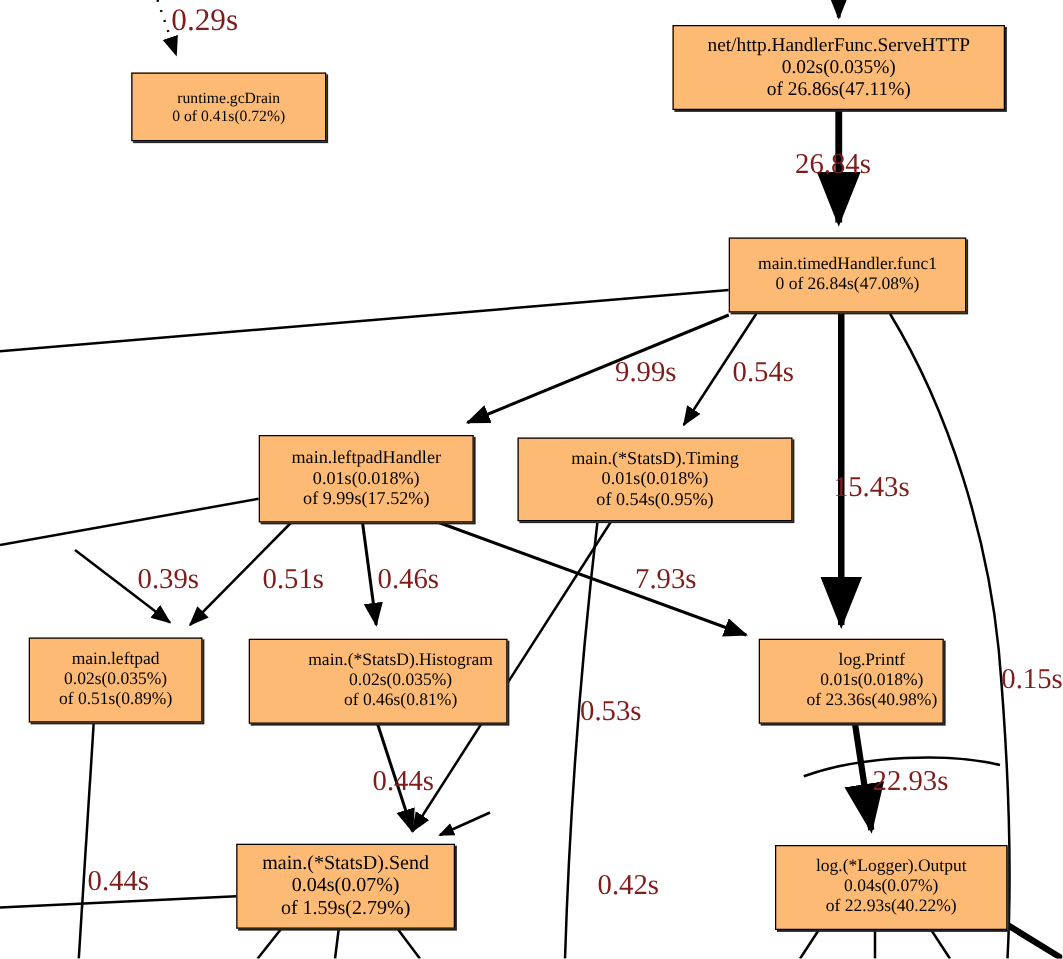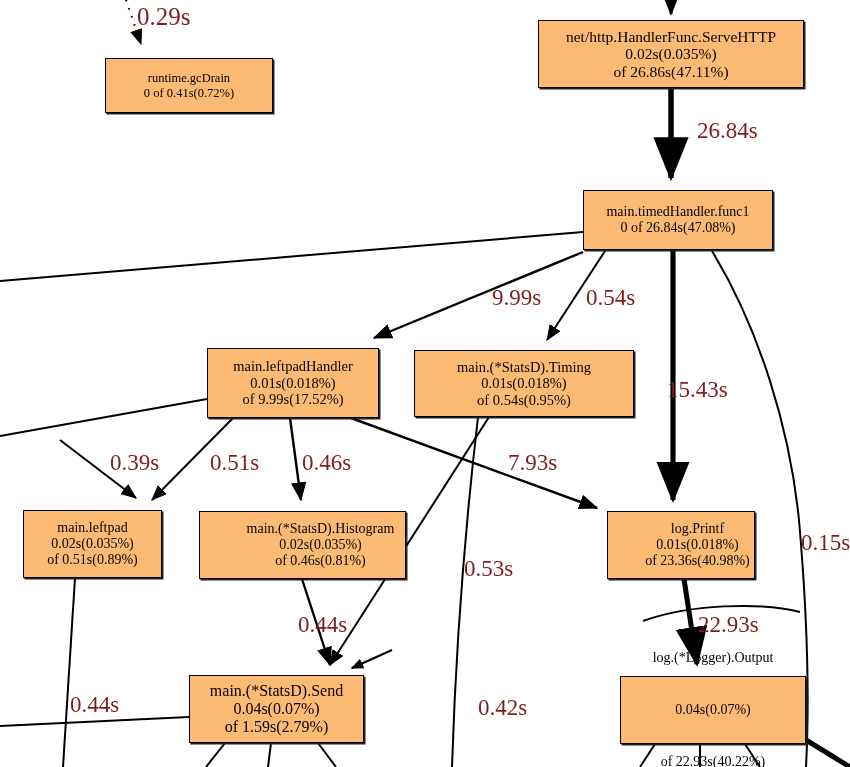--- a/index.html
+++ b/index.html
@@ -109,21 +109,21 @@
     <path d="M189,717 L0,726" stroke="#000000" stroke-width="2" fill="none"></path>
 
     <path d="M655,744 L640,767" stroke="#000000" stroke-width="2" fill="none"></path>
     <path d="M700,744 L700,767" stroke="#000000" stroke-width="2" fill="none"></path>
     <path d="M745,744 L760,767" stroke="#000000" stroke-width="2" fill="none"></path>
     <path d="M806,740 L850,767" stroke="#000000" stroke-width="5" fill="none"></path>
 
     <path d="M392,650 L352,668" stroke="#000000" stroke-width="2" fill="none" marker-end="url(#ahB)"></path>
   </svg>
 
-  <div class="node" style="left:105px; top:58px; width:168px; height:55px; font-size:12.5px;">
+  <div class="node" style="left:105px; top:58px; width:156px; height:55px; font-size:12.5px;">
     <div class="nm">runtime.gcDrain</div>
     <div class="ln">0 of 0.41s(0.72%)</div>
   </div>
 
   <div class="node" style="left:538px; top:20px; width:266px; height:68px; font-size:15.5px;">
     <div class="nm">net/http.HandlerFunc.ServeHTTP</div>
     <div class="ln">0.02s(0.035%)</div>
     <div class="ln">of 26.86s(47.11%)</div>
   </div>
 
@@ -161,28 +161,28 @@
     <div class="ln">0.01s(0.018%)</div>
     <div class="ln">of 23.36s(40.98%)</div>
   </div>
 
   <div class="node" style="left:189px; top:675px; width:175px; height:68px; font-size:16px;">
     <div class="nm">main.(*StatsD).Send</div>
     <div class="ln">0.04s(0.07%)</div>
     <div class="ln">of 1.59s(2.79%)</div>
   </div>
 
-  <div class="node" style="left:620px; top:676px; width:186px; height:68px; font-size:14px;gap:36px;">
+  <div class="node" style="left:620px; top:676px; width:186px; height:68px; font-size:14px;">
     <div class="nm">log.(*Logger).Output</div>
     <div class="ln">0.04s(0.07%)</div>
     <div class="ln">of 22.93s(40.22%)</div>
   </div>
 
   <div class="edge-label" style="left:137px; top:3px; font-size:25px;">0.29s</div>
-  <div class="edge-label" style="left:697px; top:118px; font-size:23px;text-align:center;">26.84s</div>
+  <div class="edge-label" style="left:636px; top:118px; font-size:23px;text-align:center;">26.84s</div>
   <div class="edge-label" style="left:492px; top:285px; font-size:23px;">9.99s</div>
   <div class="edge-label" style="left:586px; top:285px; font-size:23px;">0.54s</div>
   <div class="edge-label" style="left:667px; top:377px; font-size:23px;">15.43s</div>
   <div class="edge-label" style="left:110px; top:450px; font-size:23px;">0.39s</div>
   <div class="edge-label" style="left:210px; top:450px; font-size:23px;">0.51s</div>
   <div class="edge-label" style="left:302px; top:450px; font-size:23px;">0.46s</div>
   <div class="edge-label" style="left:508px; top:450px; font-size:23px;">7.93s</div>
   <div class="edge-label" style="left:464px; top:556px; font-size:23px;">0.53s</div>
   <div class="edge-label" style="left:801px; top:530px; font-size:23px;">0.15s</div>
   <div class="edge-label" style="left:298px; top:612px; font-size:23px;">0.44s</div>

